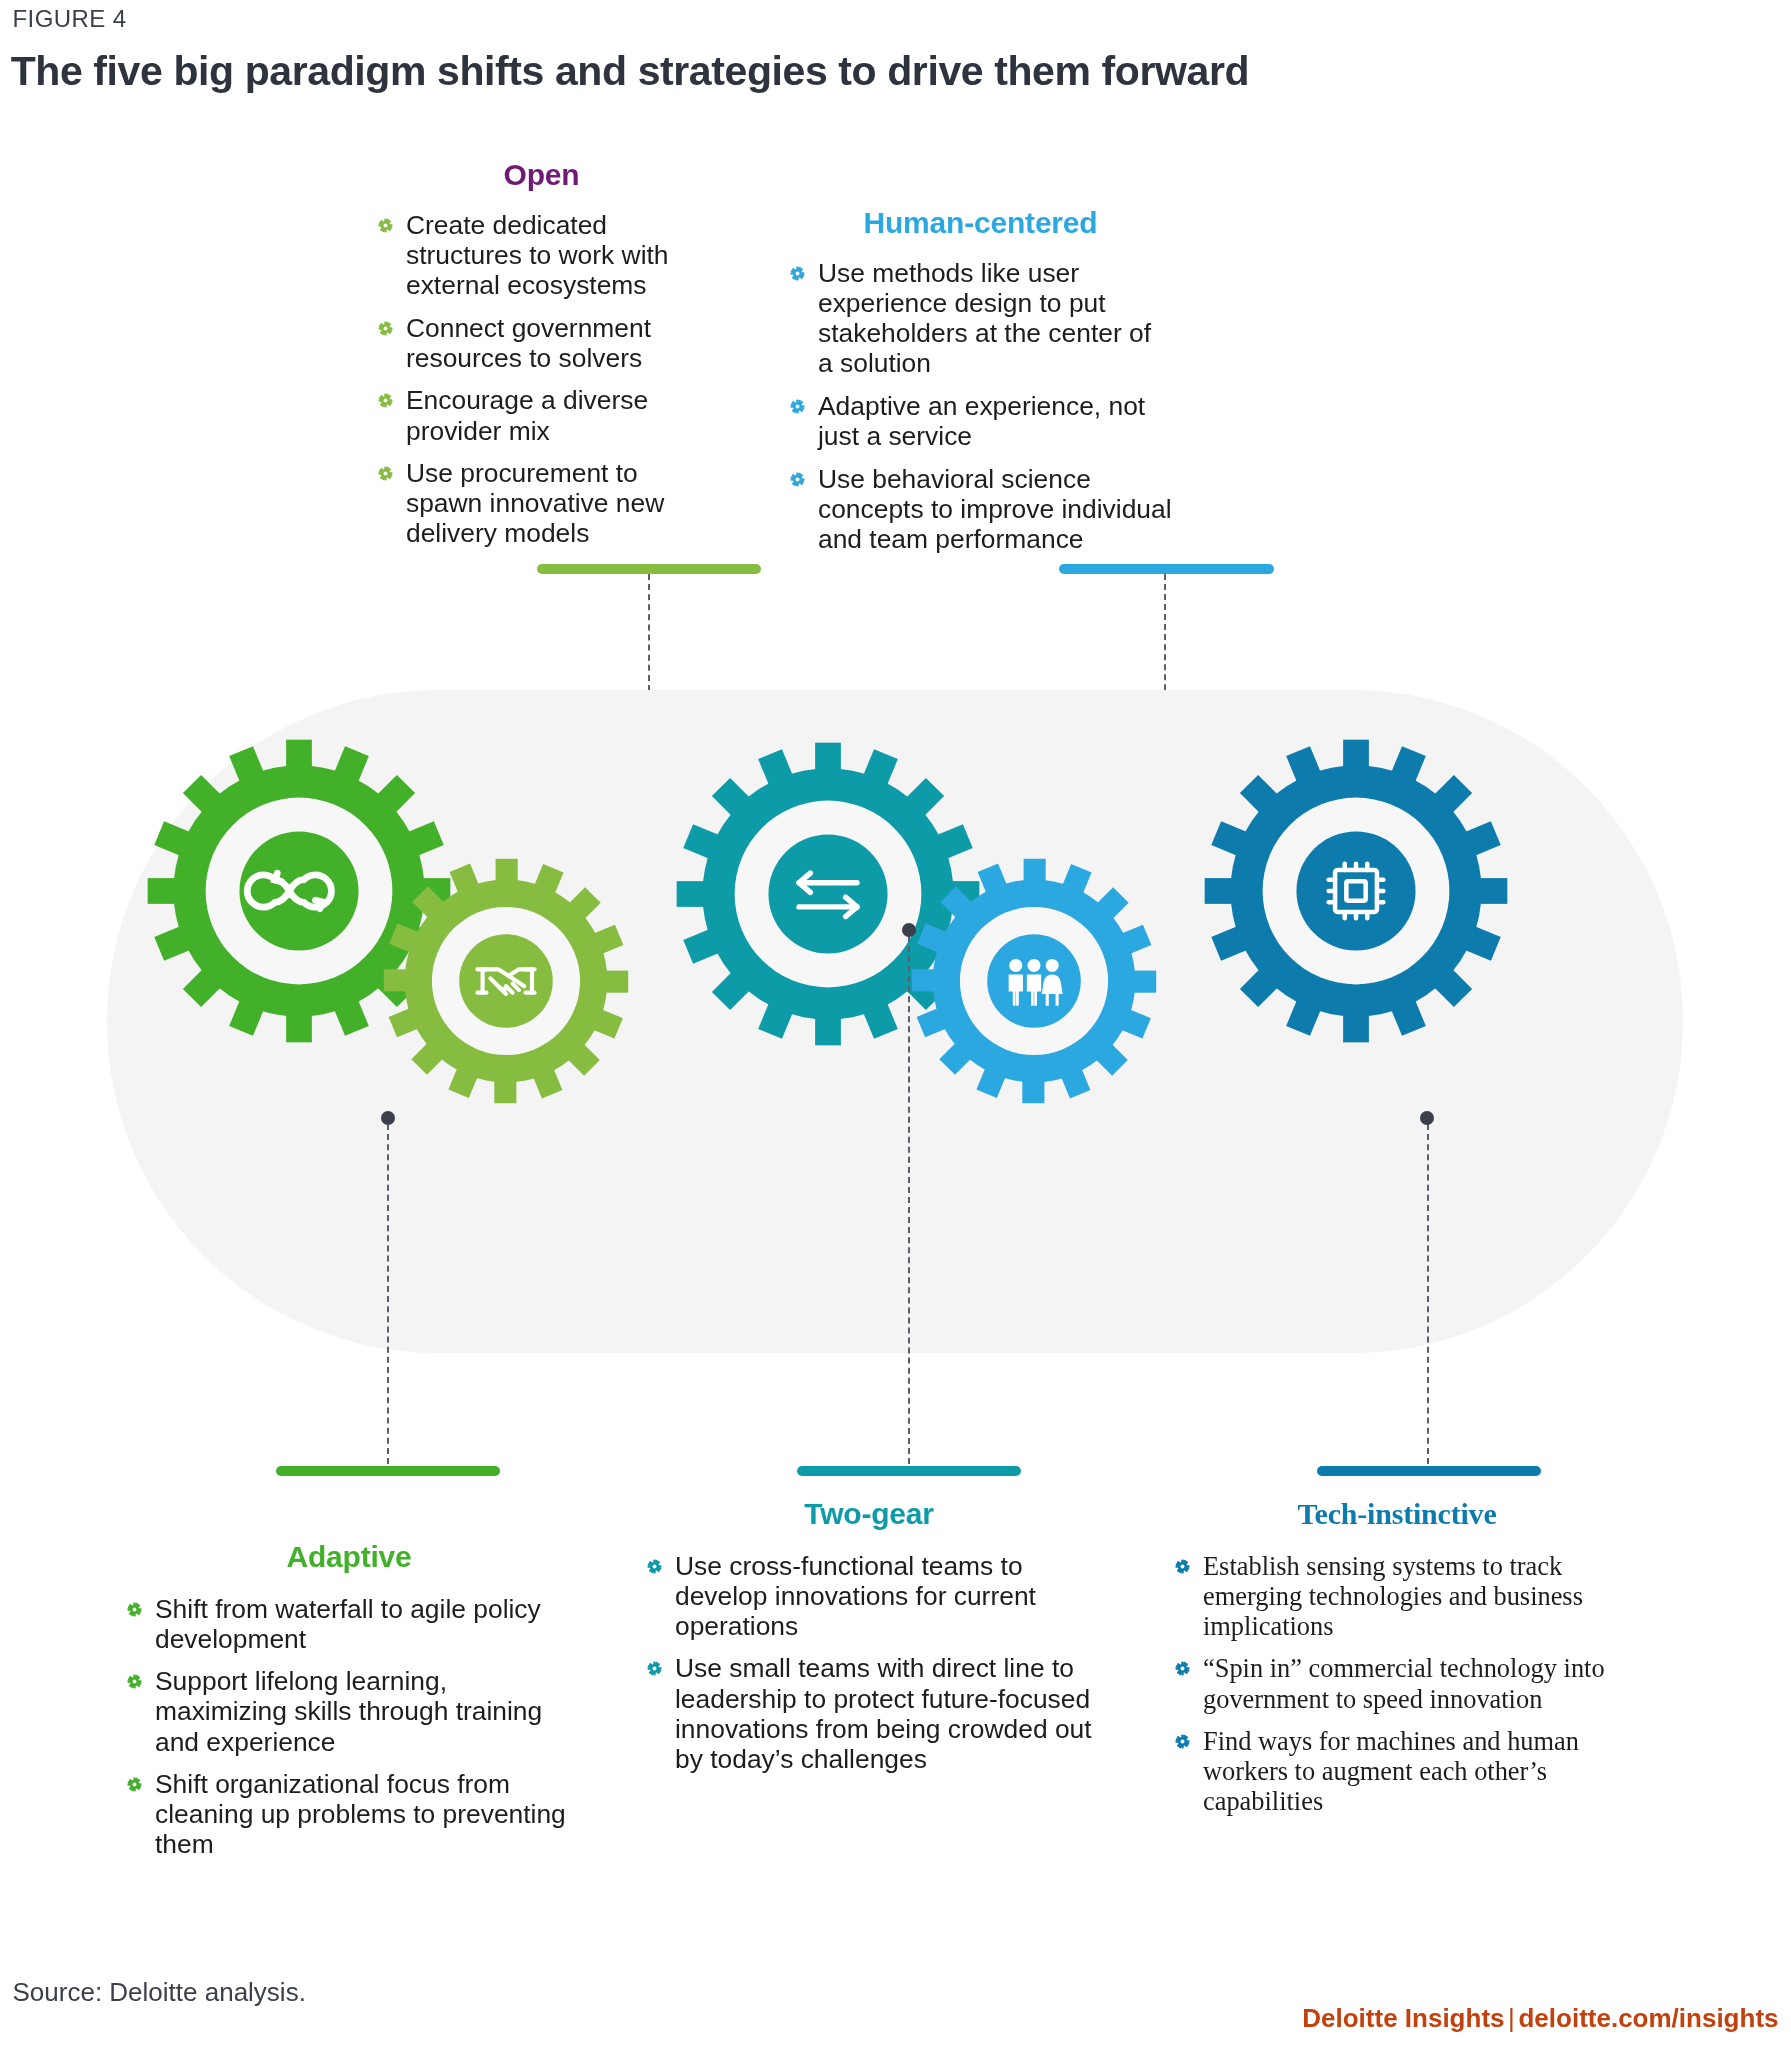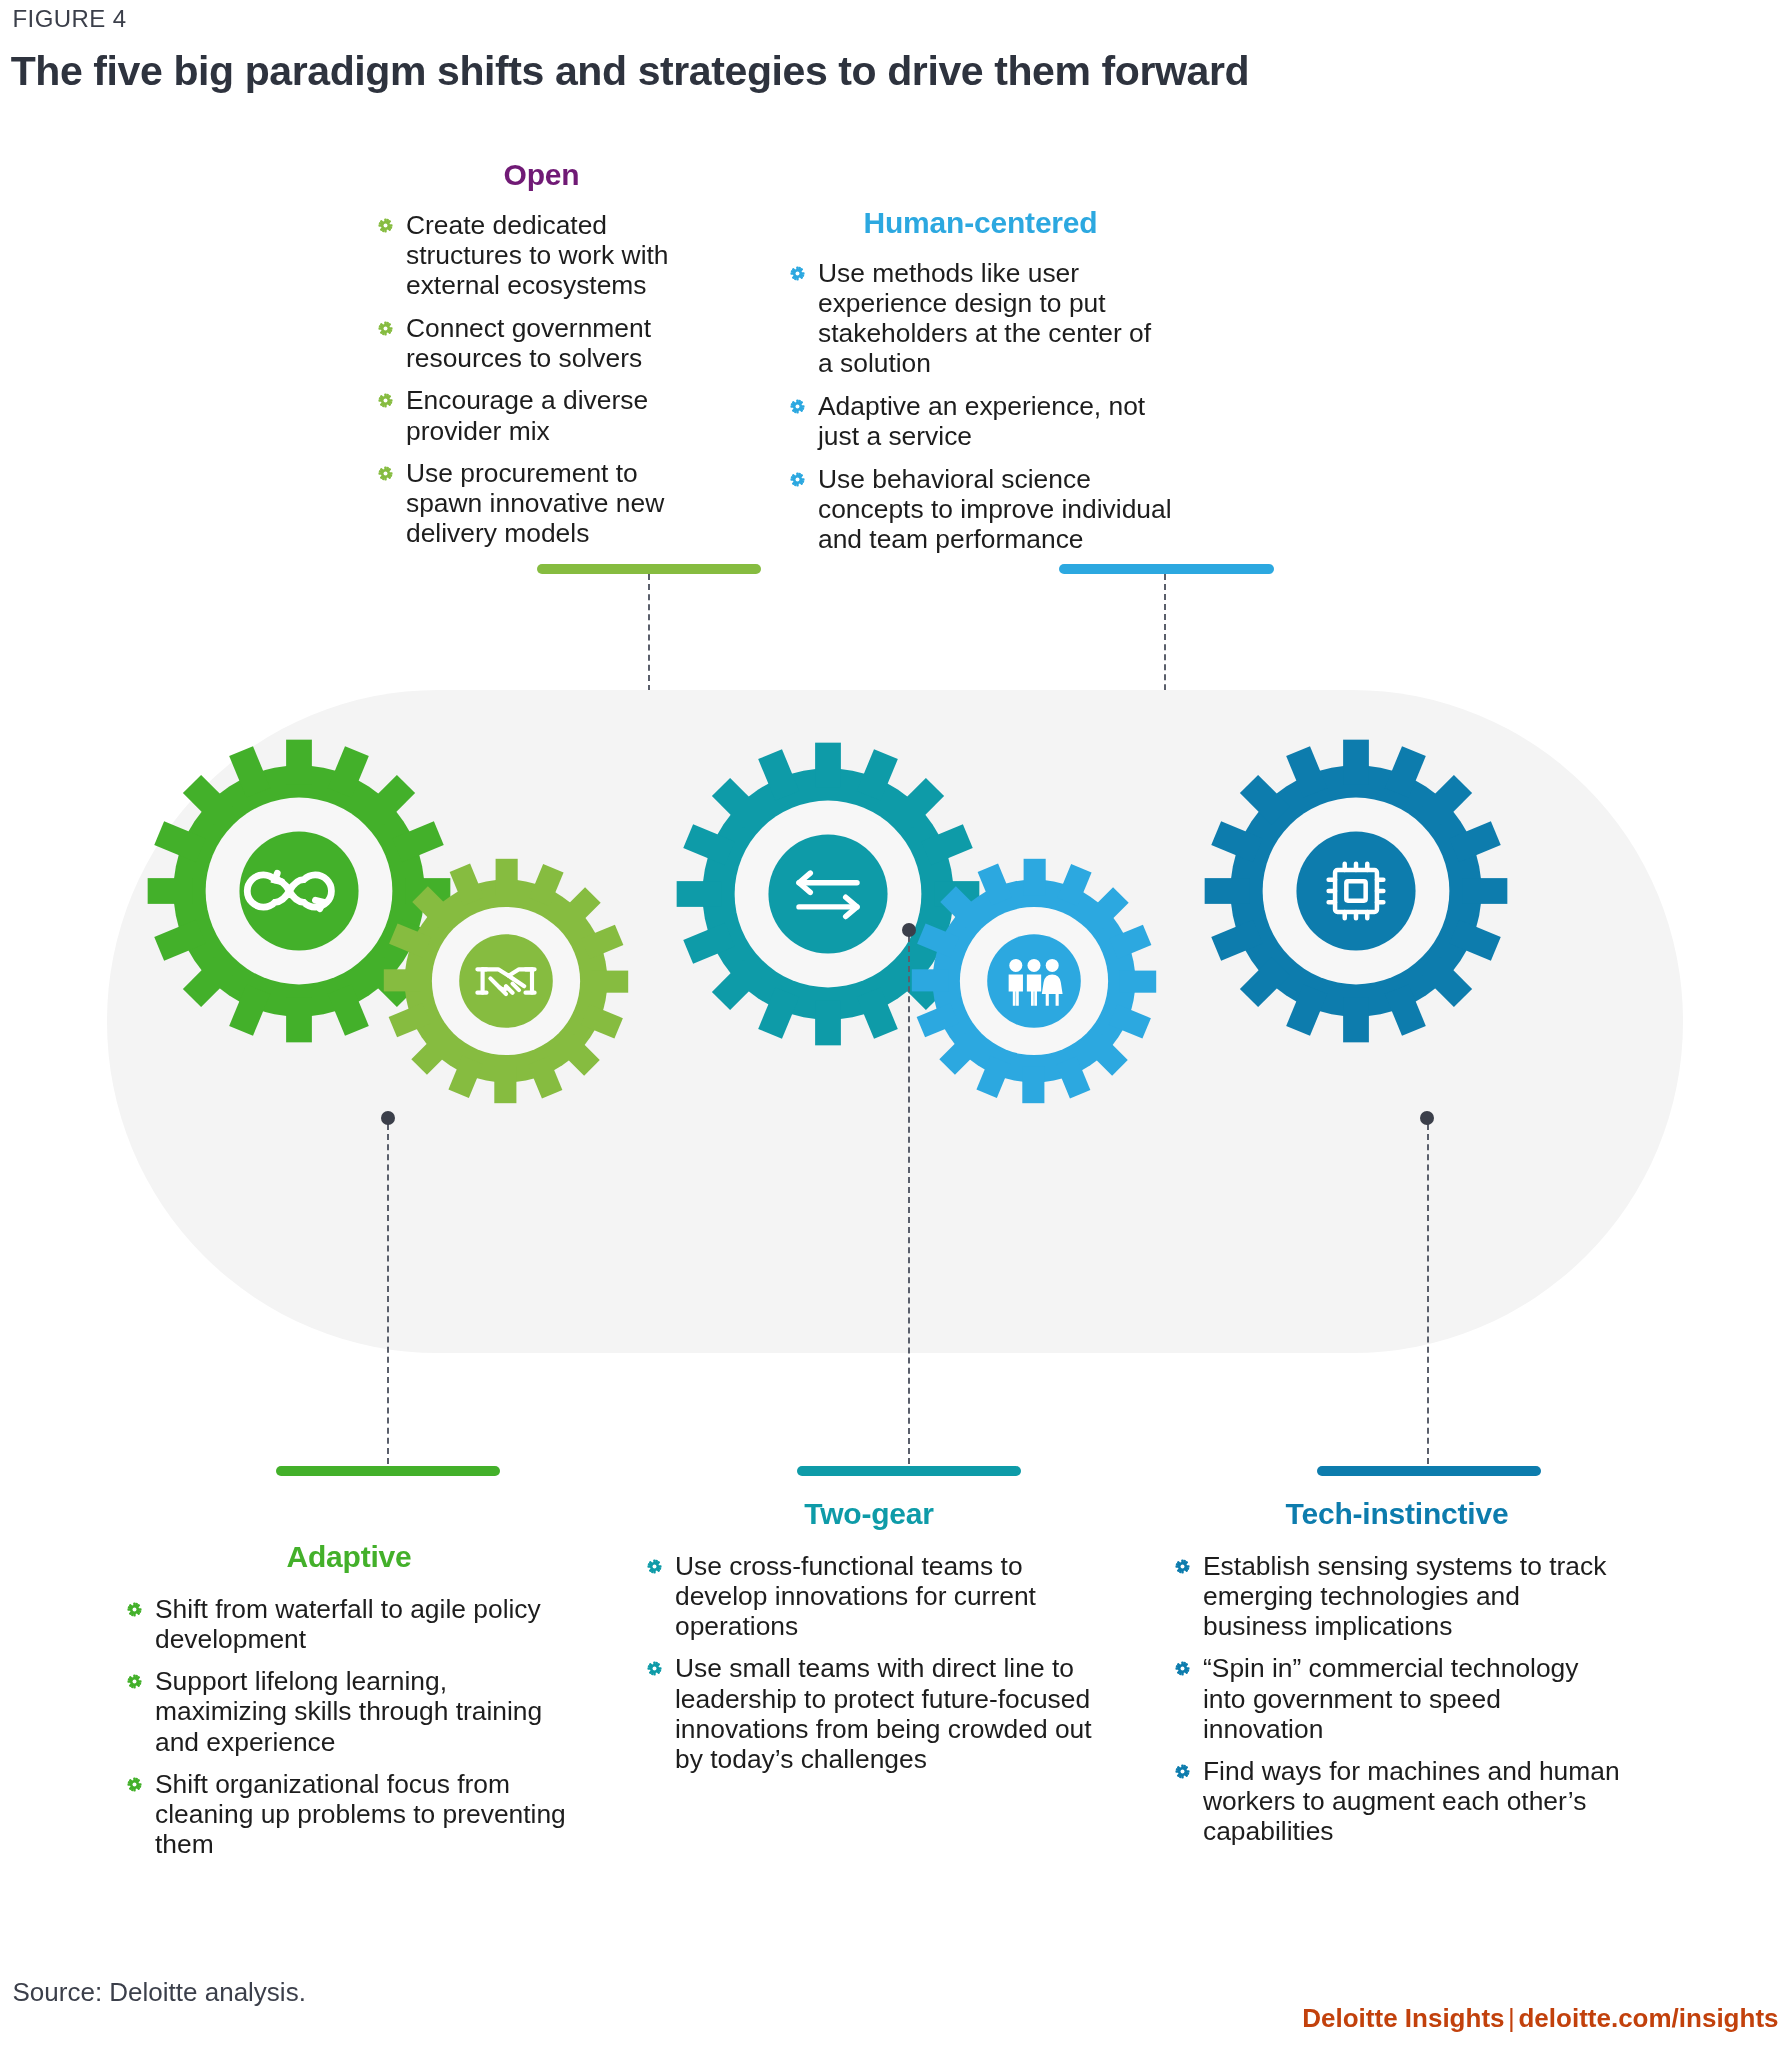--- a/index.html
+++ b/index.html
@@ -74,21 +74,21 @@
     background: #f4f4f4;
     border-radius: 331px;
   }
   .gear { position: absolute; }
   .gear svg { display: block; }
 
   
   .bot-col { position: absolute; width: 448px; }
   .bot-col.adaptive { left: 125px;  top: 1497px; }
   .bot-col.twogear  { left: 645px;  top: 1497px; }
-  .bot-col.tech     { left: 1173px; top: 1497px; }
+  .bot-col.tech     { left: 1173px; top: 1497px; font-family: Liberation Serif, serif; }
   .bot-col .col-head { font-size: 30px; margin-bottom: 19.7px; }
   .bot-col.adaptive .col-head { color: #43b02a; margin-top: 43px; }
   .bot-col.twogear  .col-head { color: #0e9ba8; }
   .bot-col.tech     .col-head { color: #0d7cad; }
 
   
   .src {
     position: absolute; left: 12.5px; top: 1977px;
     font-size: 26px; color: #3b3f4a;
   }

